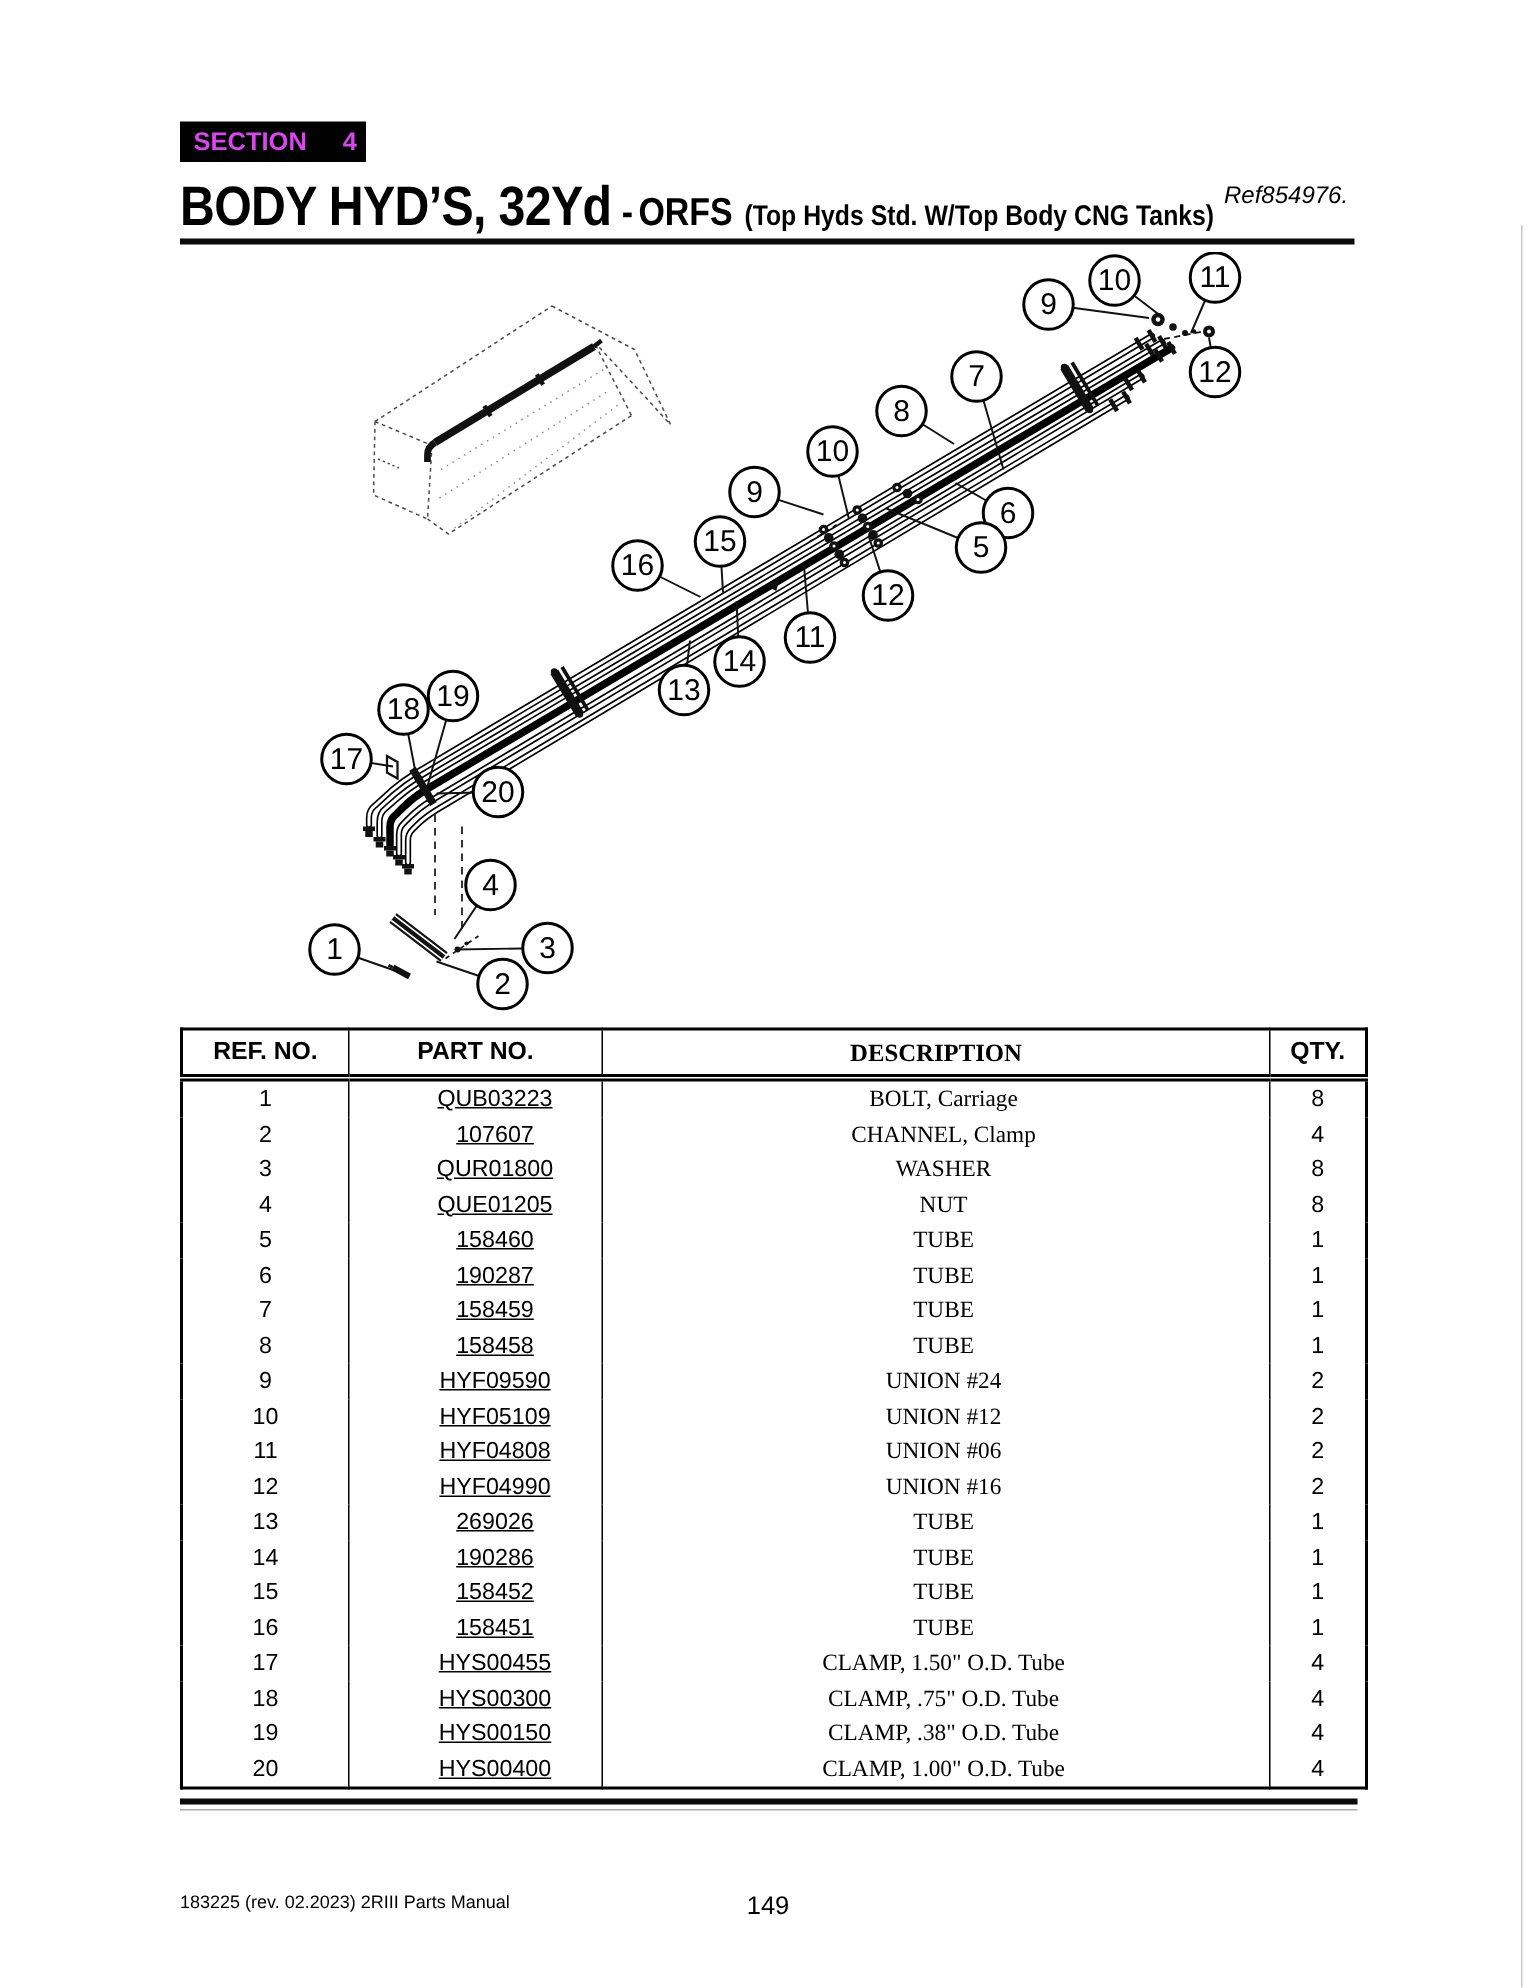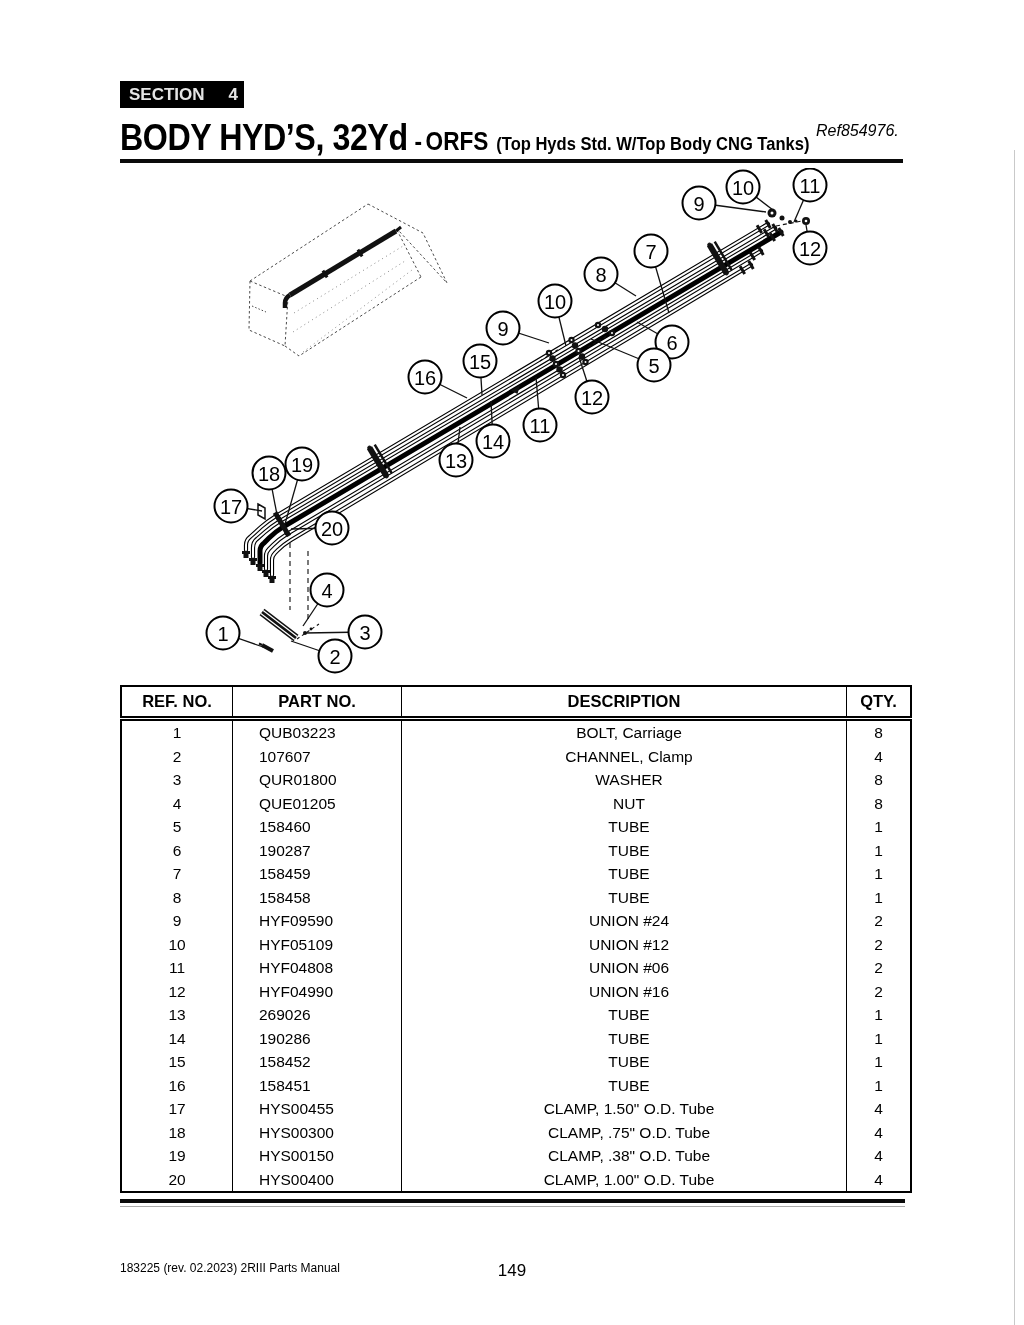--- a/index.html
+++ b/index.html
@@ -1,21 +1,21 @@
 <!DOCTYPE html>
 <html><head>
 <meta charset="utf-8">
 <style>
   html,body{margin:0;padding:0;background:#fff;}
   body{width:1024px;height:1325px;position:relative;font-family:"Liberation Sans",sans-serif;color:#000;overflow:hidden;}
   .page{position:absolute;left:0;top:0;width:1024px;height:1325px;background:#fff;}
   .scan-edge{position:absolute;left:1014px;top:150px;width:1px;height:1175px;background:#c9c9c9;}
 
   
-  .section-box{position:absolute;left:120px;top:81px;width:124px;height:27px;background:#000;color:#e5e5e5;
+  .section-box{position:absolute;left:120px;top:81px;width:124px;height:27px;background:#000;color:#d946ef;
     display:flex;align-items:center;font-weight:bold;font-size:17px;padding-left:9px;box-sizing:border-box;}
   .section-num{margin-left:24px;}
   .title-row{position:absolute;left:120px;top:117px;white-space:nowrap;text-decoration:underline;}
   .title-group{display:inline-block;transform:scaleX(0.87);transform-origin:left bottom;}
   .title-main{font-size:37px;font-weight:bold;letter-spacing:-0.5px;}
   .title-dash{font-size:26px;font-weight:bold;margin:0 4px 0 8px;}
   .title-orfs{font-size:26px;font-weight:bold;}
   .title-paren{font-size:19px;font-weight:bold;margin-left:9px;}
   .ref-note{position:absolute;left:816px;top:122px;font-style:italic;font-size:16px;}
   .rule-top{position:absolute;left:120px;top:159px;width:783px;height:4px;background:#0a0a0a;}
@@ -26,22 +26,22 @@
   
   .parts-table{position:absolute;left:120px;top:685px;width:785px;border-collapse:collapse;table-layout:fixed;}
   .parts-table,.parts-table th,.parts-table td{border:0 solid #000;}
   .parts-table{border:2.5px solid #000;padding-left:44px;}
   .parts-table th{border-left:1.5px solid #000;border-right:1.5px solid #000;border-bottom:5px double #000;
     font-size:16.5px;font-weight:bold;height:29px;padding:0;text-align:center;}
   .parts-table td{border-left:1.5px solid #000;border-right:1.5px solid #000;font-size:15.5px;height:23.5px;
     padding:0;line-height:23.5px;}
   .c-ref{width:110px;text-align:center;}
   .c-part{width:168px;}
-  td.c-part{padding-left:26px;text-align:left;}
-  .c-desc{width:444px;}
+  td.c-part{padding-left:26px;text-align:center;text-decoration:underline;}
+  .c-desc{width:444px;font-family:Liberation Serif, serif;}
   td.c-desc{padding-left:10px;text-align:center;}
   .c-qty{width:63px;text-align:center;}
 
   .rule-bottom{position:absolute;left:120px;top:1199px;width:785px;height:4px;background:#0a0a0a;}
   .rule-bottom-thin{position:absolute;left:120px;top:1206px;width:785px;height:1px;background:#aaa;}
 
   .footer-left{position:absolute;left:120px;top:1261px;font-size:12px;}
   .footer-page{position:absolute;left:0;top:1261px;width:1024px;text-align:center;font-size:17px;}
 </style>
 </head>

